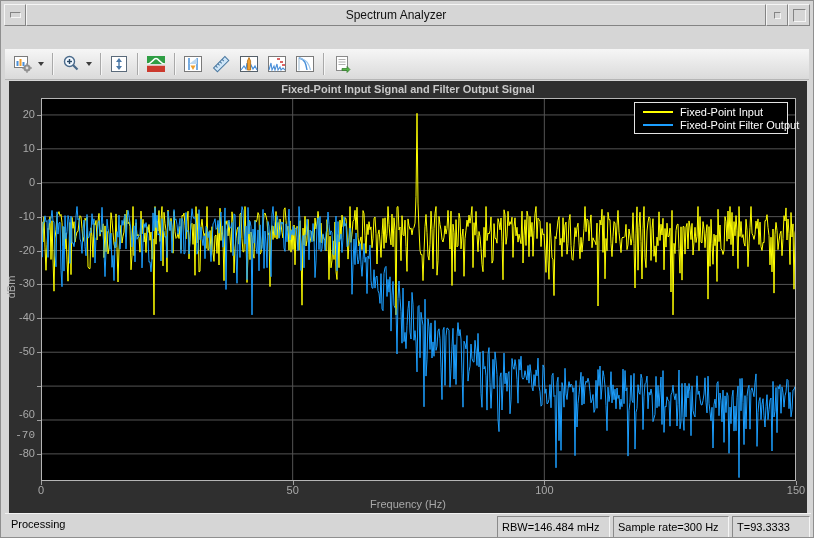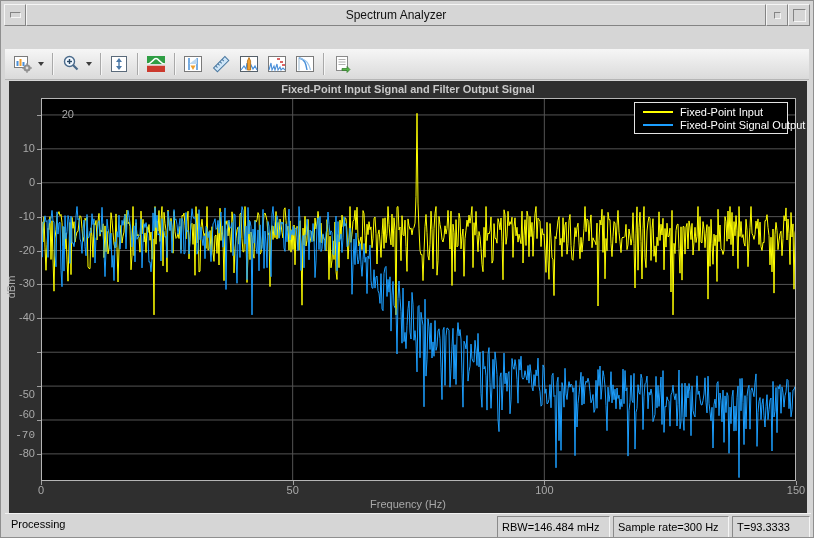--- a/index.html
+++ b/index.html
@@ -188,48 +188,48 @@
         <line x1="0" y1="288.0973451327433" x2="755" y2="288.0973451327433" stroke="#545454" stroke-width="1"></line>
         <line x1="0" y1="321.9911504424779" x2="755" y2="321.9911504424779" stroke="#545454" stroke-width="1"></line>
         <line x1="0" y1="355.88495575221236" x2="755" y2="355.88495575221236" stroke="#545454" stroke-width="1"></line>
         <line x1="251.66666666666666" y1="0" x2="251.66666666666666" y2="383" stroke="#545454"></line>
         <line x1="503.3333333333333" y1="0" x2="503.3333333333333" y2="383" stroke="#545454"></line>
         <polyline points="0.0,131.5 1.0,123.8 2.0,144.0 3.0,118.7 4.0,149.9 5.0,172.3 6.0,146.5 7.0,130.4 8.0,131.5 9.0,118.7 10.0,161.5 11.0,122.7 12.0,161.1 13.0,193.2 14.0,140.1 15.0,131.4 16.0,117.2 17.0,116.0 18.0,113.6 19.0,117.8 20.0,116.4 21.0,124.7 22.0,147.8 23.0,129.0 24.0,151.2 25.0,134.9 26.0,161.9 27.0,183.2 28.0,148.0 29.0,124.4 30.0,176.6 31.0,119.4 32.0,130.3 33.0,123.7 34.0,144.1 35.0,138.5 36.0,133.9 37.0,133.4 38.0,123.9 39.0,117.7 40.0,118.8 41.0,130.2 42.0,143.5 43.0,138.3 44.0,120.2 45.0,122.4 46.0,119.1 47.0,168.8 48.0,170.5 49.0,170.6 50.0,129.8 51.0,138.4 52.0,159.3 53.0,125.3 54.0,127.1 55.0,122.4 56.0,142.0 57.0,123.1 58.0,115.4 59.0,138.2 60.0,132.0 61.0,134.0 62.0,125.8 63.0,159.6 64.0,127.9 65.0,153.7 66.0,133.3 67.0,155.9 68.0,150.0 69.0,141.9 70.0,114.7 71.0,122.2 72.0,134.4 73.0,146.2 74.0,150.0 75.0,115.9 76.0,149.8 77.0,184.0 78.0,151.0 79.0,139.1 80.0,127.3 81.0,145.0 82.0,138.2 83.0,134.1 84.0,116.1 85.0,138.7 86.0,112.1 87.0,125.8 88.0,124.1 89.0,128.7 90.0,171.8 91.0,157.7 92.0,108.5 93.0,157.7 94.0,136.8 95.0,124.8 96.0,138.0 97.0,136.4 98.0,140.3 99.0,154.2 100.0,113.1 101.0,135.9 102.0,121.3 103.0,144.0 104.0,134.9 105.0,154.5 106.0,128.7 107.0,134.5 108.0,126.5 109.0,142.3 110.0,134.0 111.0,161.3 112.0,140.9 113.0,216.9 114.0,108.5 115.0,146.2 116.0,123.1 117.0,133.0 118.0,112.5 119.0,143.5 120.0,121.1 121.0,108.5 122.0,167.9 123.0,114.3 124.0,125.4 125.0,132.3 126.0,174.1 127.0,112.1 128.0,126.9 129.0,132.4 130.0,120.3 131.0,129.2 132.0,155.2 133.0,113.4 134.0,133.7 135.0,140.4 136.0,139.4 137.0,135.0 138.0,140.5 139.0,128.4 140.0,151.6 141.0,117.3 142.0,118.0 143.0,115.1 144.0,127.2 145.0,140.9 146.0,123.3 147.0,113.2 148.0,160.9 149.0,138.1 150.0,126.6 151.0,125.3 152.0,146.4 153.0,126.1 154.0,177.3 155.0,108.6 156.0,145.0 157.0,115.7 158.0,174.0 159.0,173.2 160.0,129.0 161.0,121.2 162.0,131.1 163.0,137.8 164.0,135.3 165.0,150.4 166.0,108.5 167.0,152.1 168.0,151.4 169.0,132.5 170.0,156.5 171.0,128.7 172.0,154.3 173.0,163.4 174.0,137.8 175.0,137.0 176.0,155.4 177.0,126.6 178.0,167.0 179.0,110.2 180.0,142.5 181.0,127.9 182.0,143.5 183.0,182.7 184.0,122.9 185.0,126.4 186.0,122.7 187.0,137.9 188.0,123.8 189.0,138.8 190.0,154.3 191.0,113.8 192.0,123.5 193.0,174.9 194.0,150.2 195.0,140.2 196.0,131.7 197.0,129.2 198.0,146.2 199.0,116.0 200.0,114.9 201.0,140.7 202.0,153.9 203.0,153.6 204.0,108.5 205.0,140.7 206.0,184.5 207.0,156.5 208.0,122.2 209.0,161.6 210.0,134.0 211.0,139.3 212.0,155.4 213.0,160.2 214.0,122.2 215.0,124.1 216.0,122.0 217.0,114.6 218.0,117.1 219.0,156.2 220.0,154.6 221.0,146.6 222.0,129.6 223.0,116.7 224.0,115.0 225.0,118.0 226.0,122.6 227.0,136.9 228.0,134.8 229.0,188.6 230.0,134.2 231.0,127.7 232.0,141.5 233.0,128.2 234.0,139.7 235.0,113.5 236.0,141.1 237.0,124.4 238.0,139.7 239.0,121.0 240.0,126.0 241.0,134.5 242.0,140.0 243.0,111.7 244.0,109.8 245.0,122.5 246.0,133.6 247.0,128.1 248.0,152.2 249.0,122.9 250.0,154.2 251.0,131.6 252.0,151.6 253.0,127.0 254.0,166.8 255.0,132.3 256.0,128.3 257.0,129.8 258.0,152.1 259.0,122.7 260.0,147.2 261.0,207.2 262.0,130.1 263.0,147.2 264.0,118.3 265.0,148.0 266.0,142.4 267.0,121.3 268.0,146.0 269.0,144.2 270.0,138.9 271.0,133.0 272.0,134.7 273.0,143.3 274.0,120.0 275.0,130.9 276.0,125.4 277.0,113.4 278.0,122.4 279.0,144.3 280.0,125.1 281.0,144.9 282.0,137.1 283.0,141.1 284.0,141.8 285.0,152.9 286.0,121.6 287.0,134.7 288.0,181.6 289.0,138.2 290.0,169.8 291.0,162.4 292.0,142.8 293.0,161.5 294.0,124.0 295.0,173.6 296.0,181.5 297.0,136.5 298.0,169.7 299.0,122.1 300.0,140.6 301.0,117.1 302.0,128.9 303.0,128.4 304.0,119.8 305.0,120.4 306.0,134.0 307.0,161.1 308.0,144.7 309.0,108.5 310.0,144.4 311.0,136.2 312.0,123.6 313.0,121.8 314.0,112.3 315.0,131.7 316.0,109.2 317.0,139.3 318.0,148.0 319.0,143.2 320.0,138.9 321.0,151.7 322.0,112.6 323.0,115.5 324.0,137.2 325.0,155.3 326.0,126.2 327.0,136.6 328.0,123.7 329.0,131.7 330.0,128.9 331.0,149.7 332.0,140.2 333.0,120.6 334.0,119.0 335.0,135.6 336.0,166.0 337.0,136.5 338.0,131.9 339.0,143.1 340.0,159.4 341.0,136.6 342.0,120.4 343.0,150.4 344.0,119.8 345.0,144.8 346.0,135.7 347.0,108.5 348.0,126.5 349.0,138.9 350.0,146.9 351.0,116.1 352.0,148.8 353.0,119.8 354.0,132.2 355.0,216.9 356.0,109.2 357.0,108.5 358.0,132.0 359.0,129.0 360.0,162.7 361.0,117.7 362.0,136.8 363.0,137.8 364.0,122.1 365.0,148.4 366.0,173.4 367.0,120.9 368.0,127.8 369.0,131.3 370.0,129.9 371.0,136.8 372.0,130.5 373.0,129.3 374.0,125.1 375.0,98.3 376.0,15.3 377.0,105.1 378.0,130.9 379.0,152.5 380.0,156.8 381.0,156.5 382.0,182.6 383.0,154.9 384.0,128.6 385.0,116.5 386.0,134.5 387.0,157.9 388.0,162.1 389.0,146.3 390.0,113.2 391.0,131.7 392.0,170.9 393.0,130.5 394.0,115.3 395.0,108.5 396.0,177.2 397.0,162.7 398.0,118.4 399.0,126.4 400.0,131.8 401.0,141.5 402.0,144.0 403.0,139.1 404.0,127.8 405.0,136.1 406.0,130.6 407.0,112.4 408.0,131.0 409.0,151.1 410.0,113.1 411.0,187.5 412.0,126.2 413.0,134.7 414.0,173.6 415.0,121.6 416.0,148.9 417.0,147.8 418.0,115.2 419.0,120.5 420.0,150.9 421.0,138.3 422.0,131.0 423.0,178.3 424.0,140.7 425.0,132.2 426.0,122.1 427.0,128.5 428.0,117.1 429.0,125.2 430.0,117.8 431.0,108.5 432.0,169.6 433.0,124.7 434.0,137.2 435.0,113.4 436.0,136.6 437.0,153.7 438.0,133.5 439.0,138.5 440.0,150.4 441.0,166.5 442.0,173.7 443.0,129.3 444.0,159.3 445.0,108.5 446.0,142.6 447.0,135.0 448.0,136.0 449.0,132.8 450.0,118.9 451.0,165.1 452.0,162.4 453.0,125.6 454.0,140.4 455.0,140.4 456.0,145.2 457.0,120.6 458.0,124.4 459.0,131.8 460.0,120.0 461.0,143.2 462.0,181.8 463.0,111.8 464.0,116.6 465.0,146.3 466.0,138.1 467.0,113.3 468.0,127.7 469.0,123.7 470.0,126.3 471.0,119.2 472.0,159.4 473.0,128.4 474.0,119.8 475.0,137.8 476.0,129.3 477.0,144.1 478.0,136.2 479.0,141.1 480.0,145.7 481.0,113.2 482.0,165.0 483.0,137.9 484.0,121.7 485.0,147.5 486.0,113.1 487.0,118.3 488.0,158.7 489.0,118.3 490.0,138.6 491.0,124.4 492.0,158.3 493.0,132.5 494.0,115.8 495.0,108.5 496.0,140.6 497.0,120.1 498.0,121.5 499.0,123.1 500.0,148.6 501.0,130.6 502.0,136.8 503.0,135.9 504.0,152.8 505.0,174.4 506.0,124.3 507.0,162.1 508.0,181.4 509.0,125.5 510.0,140.1 511.0,159.7 512.0,161.7 513.0,197.6 514.0,138.5 515.0,140.8 516.0,131.7 517.0,122.4 518.0,118.6 519.0,147.1 520.0,140.3 521.0,158.6 522.0,119.7 523.0,144.3 524.0,127.1 525.0,124.1 526.0,156.2 527.0,145.6 528.0,122.4 529.0,116.5 530.0,147.7 531.0,161.1 532.0,162.3 533.0,146.8 534.0,129.6 535.0,138.8 536.0,129.7 537.0,125.2 538.0,144.9 539.0,160.7 540.0,139.3 541.0,154.1 542.0,143.2 543.0,130.6 544.0,108.5 545.0,133.7 546.0,120.9 547.0,122.3 548.0,142.9 549.0,126.2 550.0,116.9 551.0,149.7 552.0,139.8 553.0,142.6 554.0,143.3 555.0,146.8 556.0,125.1 557.0,208.0 558.0,142.2 559.0,122.1 560.0,127.0 561.0,111.3 562.0,154.4 563.0,117.7 564.0,180.8 565.0,140.5 566.0,152.7 567.0,114.3 568.0,121.8 569.0,121.6 570.0,145.3 571.0,158.6 572.0,138.7 573.0,123.6 574.0,125.0 575.0,145.1 576.0,127.1 577.0,112.4 578.0,134.4 579.0,143.8 580.0,154.6 581.0,140.0 582.0,139.0 583.0,139.6 584.0,138.4 585.0,126.4 586.0,151.6 587.0,146.9 588.0,131.0 589.0,138.0 590.0,147.1 591.0,140.5 592.0,114.7 593.0,145.5 594.0,190.0 595.0,135.8 596.0,108.8 597.0,172.2 598.0,129.4 599.0,114.2 600.0,143.5 601.0,181.0 602.0,130.7 603.0,108.5 604.0,159.7 605.0,169.6 606.0,133.0 607.0,124.1 608.0,118.9 609.0,120.6 610.0,162.5 611.0,130.7 612.0,120.7 613.0,158.3 614.0,147.9 615.0,164.2 616.0,139.1 617.0,147.7 618.0,113.8 619.0,142.5 620.0,126.2 621.0,137.0 622.0,120.3 623.0,171.8 624.0,130.5 625.0,149.1 626.0,125.2 627.0,138.9 628.0,138.1 629.0,130.2 630.0,194.0 631.0,112.4 632.0,216.9 633.0,145.3 634.0,155.6 635.0,132.5 636.0,126.7 637.0,126.0 638.0,150.7 639.0,175.2 640.0,128.8 641.0,182.1 642.0,128.5 643.0,128.7 644.0,156.1 645.0,129.1 646.0,125.4 647.0,151.0 648.0,122.9 649.0,129.0 650.0,141.6 651.0,125.4 652.0,157.0 653.0,144.2 654.0,129.3 655.0,144.5 656.0,138.6 657.0,108.5 658.0,152.7 659.0,118.5 660.0,144.2 661.0,144.9 662.0,123.6 663.0,131.2 664.0,149.7 665.0,135.6 666.0,126.6 667.0,201.1 668.0,128.6 669.0,168.3 670.0,121.3 671.0,145.7 672.0,166.3 673.0,136.2 674.0,147.7 675.0,137.1 676.0,183.5 677.0,111.3 678.0,143.6 679.0,127.0 680.0,151.0 681.0,152.0 682.0,156.5 683.0,152.6 684.0,118.6 685.0,123.6 686.0,143.2 687.0,113.0 688.0,141.0 689.0,108.5 690.0,146.6 691.0,114.4 692.0,158.0 693.0,123.6 694.0,137.8 695.0,117.6 696.0,132.2 697.0,170.6 698.0,108.5 699.0,138.5 700.0,123.5 701.0,139.5 702.0,136.6 703.0,144.9 704.0,148.1 705.0,121.3 706.0,132.3 707.0,168.7 708.0,145.9 709.0,129.3 710.0,108.5 711.0,135.3 712.0,137.6 713.0,141.4 714.0,136.3 715.0,123.1 716.0,130.5 717.0,120.9 718.0,146.5 719.0,124.1 720.0,148.5 721.0,152.5 722.0,144.4 723.0,144.7 724.0,122.7 725.0,122.5 726.0,116.7 727.0,129.3 728.0,137.5 729.0,166.9 730.0,139.2 731.0,173.9 732.0,131.0 733.0,195.1 734.0,136.3 735.0,124.4 736.0,132.5 737.0,151.7 738.0,142.9 739.0,135.9 740.0,133.2 741.0,157.7 742.0,140.4 743.0,117.7 744.0,123.0 745.0,109.9 746.0,142.0 747.0,121.0 748.0,135.3 749.0,166.6 750.0,114.5 751.0,139.0 752.0,125.9 753.0,191.2 754.0,134.9 755.0,129.4" fill="none" stroke="#ffff00" stroke-width="1"></polyline>
         <polyline points="0.0,118.1 1.0,159.2 2.0,124.6 3.0,124.7 4.0,117.8 5.0,123.7 6.0,122.6 7.0,159.4 8.0,121.4 9.0,125.2 10.0,120.7 11.0,112.4 12.0,123.1 13.0,123.7 14.0,157.9 15.0,168.8 16.0,113.8 17.0,136.1 18.0,124.9 19.0,124.3 20.0,172.4 21.0,188.7 22.0,128.1 23.0,173.1 24.0,117.6 25.0,140.8 26.0,133.7 27.0,117.5 28.0,122.0 29.0,165.4 30.0,118.1 31.0,145.1 32.0,144.7 33.0,148.7 34.0,140.4 35.0,118.4 36.0,108.5 37.0,121.8 38.0,120.4 39.0,141.0 40.0,144.1 41.0,155.4 42.0,132.6 43.0,122.1 44.0,148.7 45.0,157.8 46.0,116.5 47.0,139.9 48.0,139.5 49.0,133.3 50.0,134.7 51.0,115.7 52.0,126.6 53.0,120.8 54.0,165.0 55.0,140.1 56.0,138.0 57.0,125.4 58.0,122.7 59.0,136.3 60.0,132.6 61.0,109.3 62.0,131.2 63.0,153.6 64.0,178.6 65.0,152.5 66.0,121.1 67.0,130.6 68.0,136.1 69.0,151.5 70.0,135.2 71.0,169.3 72.0,157.4 73.0,182.6 74.0,143.9 75.0,149.3 76.0,133.6 77.0,139.2 78.0,117.2 79.0,151.2 80.0,138.5 81.0,122.3 82.0,127.3 83.0,120.8 84.0,116.6 85.0,150.9 86.0,124.3 87.0,112.4 88.0,118.0 89.0,125.4 90.0,132.6 91.0,148.9 92.0,137.3 93.0,127.8 94.0,163.9 95.0,121.3 96.0,141.3 97.0,139.2 98.0,137.8 99.0,136.4 100.0,120.8 101.0,169.9 102.0,145.1 103.0,125.7 104.0,129.5 105.0,124.6 106.0,130.1 107.0,140.1 108.0,164.2 109.0,163.8 110.0,173.8 111.0,159.7 112.0,114.9 113.0,133.0 114.0,109.5 115.0,129.6 116.0,117.2 117.0,137.1 118.0,135.6 119.0,138.8 120.0,163.0 121.0,120.7 122.0,132.3 123.0,133.1 124.0,139.4 125.0,138.5 126.0,159.7 127.0,113.2 128.0,120.9 129.0,132.6 130.0,123.3 131.0,154.8 132.0,134.5 133.0,111.6 134.0,122.2 135.0,120.9 136.0,126.6 137.0,136.4 138.0,127.8 139.0,120.4 140.0,155.4 141.0,120.4 142.0,123.8 143.0,156.0 144.0,155.3 145.0,114.5 146.0,133.8 147.0,132.2 148.0,156.0 149.0,143.5 150.0,122.5 151.0,110.7 152.0,118.6 153.0,120.6 154.0,119.3 155.0,126.5 156.0,156.2 157.0,152.5 158.0,111.6 159.0,141.7 160.0,129.0 161.0,140.4 162.0,147.6 163.0,137.9 164.0,160.7 165.0,128.5 166.0,130.3 167.0,139.7 168.0,133.6 169.0,150.1 170.0,163.6 171.0,145.2 172.0,125.9 173.0,124.2 174.0,120.7 175.0,131.4 176.0,129.8 177.0,122.4 178.0,135.2 179.0,119.5 180.0,114.1 181.0,135.7 182.0,149.2 183.0,138.0 184.0,109.9 185.0,191.5 186.0,132.4 187.0,126.0 188.0,122.0 189.0,129.5 190.0,130.1 191.0,124.5 192.0,157.7 193.0,115.8 194.0,116.9 195.0,155.6 196.0,185.3 197.0,140.9 198.0,128.6 199.0,159.5 200.0,119.4 201.0,108.6 202.0,112.5 203.0,134.7 204.0,145.9 205.0,128.1 206.0,181.7 207.0,109.4 208.0,136.0 209.0,123.4 210.0,128.3 211.0,216.9 212.0,131.1 213.0,145.2 214.0,122.7 215.0,149.0 216.0,155.7 217.0,131.9 218.0,172.8 219.0,126.8 220.0,151.5 221.0,150.6 222.0,111.4 223.0,170.4 224.0,133.1 225.0,145.0 226.0,169.7 227.0,123.5 228.0,128.2 229.0,149.8 230.0,178.7 231.0,116.6 232.0,108.5 233.0,123.3 234.0,135.3 235.0,137.1 236.0,117.7 237.0,122.7 238.0,140.3 239.0,136.7 240.0,123.8 241.0,126.2 242.0,124.0 243.0,149.9 244.0,153.4 245.0,125.8 246.0,143.8 247.0,128.9 248.0,111.1 249.0,142.1 250.0,132.4 251.0,136.8 252.0,128.3 253.0,137.4 254.0,131.1 255.0,129.7 256.0,139.1 257.0,152.5 258.0,108.5 259.0,123.0 260.0,172.5 261.0,144.5 262.0,137.5 263.0,169.8 264.0,137.1 265.0,137.4 266.0,121.3 267.0,129.7 268.0,161.8 269.0,132.1 270.0,133.8 271.0,143.8 272.0,125.5 273.0,136.2 274.0,179.6 275.0,162.9 276.0,126.8 277.0,119.8 278.0,151.6 279.0,118.4 280.0,153.5 281.0,150.8 282.0,135.8 283.0,140.9 284.0,152.4 285.0,134.8 286.0,130.2 287.0,114.0 288.0,126.4 289.0,136.9 290.0,132.8 291.0,134.5 292.0,156.2 293.0,157.1 294.0,141.9 295.0,118.0 296.0,172.8 297.0,123.5 298.0,143.9 299.0,141.9 300.0,136.0 301.0,154.5 302.0,139.8 303.0,118.9 304.0,128.0 305.0,125.4 306.0,148.5 307.0,147.5 308.0,139.8 309.0,130.1 310.0,135.3 311.0,196.3 312.0,166.3 313.0,141.0 314.0,166.6 315.0,135.0 316.0,155.5 317.0,166.0 318.0,161.5 319.0,145.5 320.0,166.2 321.0,178.3 322.0,161.7 323.0,145.5 324.0,164.3 325.0,159.2 326.0,195.6 327.0,158.0 328.0,160.7 329.0,147.1 330.0,182.6 331.0,190.0 332.0,190.3 333.0,171.7 334.0,190.1 335.0,178.9 336.0,178.0 337.0,192.7 338.0,195.2 339.0,205.4 340.0,175.6 341.0,210.9 342.0,212.7 343.0,175.3 344.0,169.8 345.0,168.4 346.0,198.5 347.0,181.4 348.0,194.2 349.0,178.8 350.0,233.1 351.0,197.1 352.0,183.4 353.0,207.3 354.0,209.9 355.0,211.4 356.0,256.0 357.0,200.7 358.0,183.0 359.0,200.2 360.0,213.6 361.0,245.2 362.0,190.0 363.0,243.6 364.0,234.4 365.0,250.7 366.0,227.7 367.0,210.7 368.0,203.0 369.0,234.1 370.0,241.0 371.0,194.4 372.0,206.2 373.0,242.3 374.0,232.6 375.0,244.0 376.0,273.9 377.0,208.7 378.0,207.5 379.0,259.8 380.0,214.3 381.0,221.5 382.0,227.2 383.0,308.8 384.0,201.2 385.0,278.1 386.0,261.8 387.0,220.9 388.0,228.9 389.0,251.5 390.0,224.9 391.0,260.0 392.0,243.9 393.0,258.3 394.0,222.5 395.0,252.4 396.0,248.4 397.0,233.0 398.0,230.8 399.0,240.7 400.0,269.9 401.0,301.6 402.0,232.0 403.0,229.4 404.0,287.4 405.0,237.9 406.0,230.0 407.0,230.5 408.0,232.3 409.0,289.2 410.0,270.2 411.0,248.2 412.0,230.3 413.0,281.1 414.0,246.7 415.0,286.5 416.0,238.4 417.0,224.6 418.0,237.9 419.0,231.5 420.0,241.0 421.0,275.1 422.0,309.2 423.0,243.2 424.0,246.0 425.0,250.9 426.0,237.5 427.0,283.1 428.0,273.4 429.0,268.2 430.0,246.1 431.0,260.5 432.0,263.6 433.0,264.1 434.0,242.3 435.0,252.0 436.0,267.5 437.0,235.4 438.0,268.9 439.0,254.1 440.0,295.8 441.0,309.3 442.0,252.9 443.0,271.0 444.0,268.4 445.0,277.8 446.0,312.1 447.0,256.2 448.0,249.6 449.0,284.7 450.0,310.3 451.0,288.0 452.0,261.3 453.0,290.7 454.0,253.9 455.0,262.8 456.0,276.4 457.0,321.5 458.0,333.6 459.0,279.2 460.0,274.8 461.0,312.0 462.0,287.3 463.0,255.1 464.0,285.8 465.0,275.0 466.0,293.3 467.0,275.9 468.0,273.6 469.0,315.8 470.0,301.9 471.0,260.5 472.0,268.5 473.0,271.3 474.0,261.6 475.0,268.5 476.0,281.5 477.0,305.2 478.0,261.3 479.0,272.1 480.0,258.2 481.0,279.2 482.0,281.2 483.0,279.5 484.0,272.7 485.0,277.9 486.0,282.1 487.0,267.5 488.0,285.2 489.0,266.6 490.0,275.2 491.0,289.3 492.0,292.9 493.0,276.6 494.0,287.9 495.0,271.9 496.0,277.8 497.0,260.1 498.0,288.3 499.0,293.5 500.0,308.2 501.0,307.0 502.0,266.9 503.0,269.8 504.0,295.4 505.0,290.9 506.0,305.8 507.0,305.1 508.0,301.3 509.0,286.6 510.0,309.8 511.0,277.4 512.0,275.3 513.0,298.5 514.0,297.5 515.0,369.8 516.0,284.5 517.0,279.2 518.0,342.7 519.0,293.2 520.0,352.4 521.0,284.6 522.0,289.3 523.0,309.2 524.0,270.3 525.0,295.8 526.0,301.5 527.0,290.8 528.0,283.6 529.0,289.2 530.0,286.1 531.0,287.4 532.0,294.2 533.0,289.6 534.0,357.7 535.0,282.6 536.0,329.0 537.0,305.5 538.0,296.5 539.0,286.7 540.0,274.3 541.0,307.1 542.0,278.4 543.0,305.9 544.0,287.5 545.0,283.1 546.0,284.5 547.0,280.2 548.0,284.2 549.0,293.7 550.0,304.8 551.0,302.0 552.0,296.5 553.0,314.4 554.0,311.4 555.0,282.3 556.0,310.3 557.0,271.5 558.0,287.7 559.0,268.0 560.0,301.3 561.0,289.2 562.0,272.7 563.0,278.4 564.0,288.5 565.0,307.5 566.0,332.7 567.0,289.1 568.0,303.6 569.0,296.2 570.0,273.7 571.0,304.9 572.0,286.8 573.0,301.7 574.0,291.2 575.0,310.8 576.0,290.0 577.0,300.5 578.0,297.2 579.0,311.3 580.0,301.1 581.0,308.7 582.0,271.1 583.0,305.7 584.0,272.5 585.0,293.0 586.0,289.7 587.0,358.1 588.0,312.3 589.0,304.4 590.0,277.3 591.0,302.2 592.0,304.6 593.0,275.4 594.0,351.1 595.0,314.3 596.0,310.4 597.0,286.7 598.0,294.8 599.0,296.3 600.0,276.2 601.0,280.5 602.0,331.6 603.0,298.2 604.0,285.8 605.0,284.5 606.0,278.1 607.0,310.8 608.0,294.3 609.0,297.1 610.0,291.0 611.0,296.9 612.0,323.6 613.0,320.1 614.0,316.5 615.0,278.4 616.0,309.8 617.0,287.4 618.0,308.4 619.0,294.8 620.0,279.0 621.0,326.5 622.0,272.6 623.0,334.4 624.0,308.4 625.0,309.0 626.0,298.8 627.0,302.1 628.0,303.4 629.0,328.2 630.0,296.9 631.0,294.5 632.0,287.2 633.0,297.3 634.0,301.8 635.0,295.7 636.0,328.0 637.0,306.4 638.0,272.0 639.0,330.8 640.0,323.7 641.0,285.4 642.0,319.5 643.0,332.4 644.0,285.1 645.0,318.9 646.0,288.1 647.0,300.0 648.0,285.5 649.0,293.5 650.0,337.7 651.0,287.9 652.0,312.4 653.0,316.8 654.0,319.0 655.0,297.0 656.0,277.8 657.0,296.5 658.0,293.0 659.0,300.9 660.0,306.7 661.0,307.0 662.0,302.5 663.0,296.0 664.0,279.8 665.0,304.2 666.0,314.9 667.0,278.2 668.0,305.3 669.0,313.9 670.0,322.8 671.0,309.3 672.0,350.0 673.0,306.5 674.0,301.1 675.0,309.8 676.0,285.3 677.0,283.6 678.0,317.7 679.0,295.0 680.0,302.2 681.0,323.8 682.0,292.1 683.0,344.4 684.0,297.9 685.0,314.6 686.0,294.6 687.0,297.8 688.0,355.3 689.0,309.1 690.0,325.7 691.0,298.8 692.0,292.2 693.0,333.1 694.0,308.0 695.0,332.8 696.0,299.7 697.0,288.1 698.0,379.6 699.0,280.6 700.0,312.8 701.0,280.3 702.0,304.7 703.0,346.6 704.0,297.6 705.0,330.9 706.0,298.4 707.0,290.3 708.0,287.3 709.0,331.2 710.0,292.4 711.0,289.8 712.0,294.1 713.0,298.7 714.0,284.8 715.0,275.9 716.0,348.4 717.0,314.6 718.0,303.2 719.0,299.5 720.0,321.6 721.0,306.4 722.0,300.7 723.0,317.9 724.0,329.0 725.0,308.4 726.0,296.7 727.0,321.6 728.0,311.7 729.0,302.0 730.0,300.0 731.0,353.0 732.0,283.4 733.0,319.0 734.0,313.3 735.0,289.5 736.0,334.7 737.0,288.4 738.0,291.0 739.0,286.5 740.0,315.3 741.0,288.9 742.0,294.7 743.0,309.1 744.0,297.8 745.0,293.9 746.0,281.3 747.0,282.3 748.0,310.7 749.0,294.3 750.0,318.8 751.0,311.8 752.0,292.0 753.0,291.4 754.0,288.8 755.0,313.6" fill="none" stroke="#1c9fff" stroke-width="1"></polyline>
         <rect x="0.5" y="0.5" width="754" height="382" fill="none" stroke="#b5b5b5"></rect>
       </svg>
     <div id="yticks">
-        <div class="ytick" style="top: 26.9469px; margin-left: 39px;">20</div>
+        <div class="ytick" style="top: 26.9469px;">20</div>
         <div class="ytick" style="top: 60.8407px;">10</div>
         <div class="ytick" style="top: 94.7345px;">0</div>
         <div class="ytick" style="top: 128.628px;">-10</div>
         <div class="ytick" style="top: 162.522px;">-20</div>
         <div class="ytick" style="top: 196.416px;">-30</div>
         <div class="ytick" style="top: 230.31px;">-40</div>
-        <div class="ytick" style="top: 264.204px; margin-top: 43px;">-50</div>
+        <div class="ytick" style="top: 264.204px;">-50</div>
         <div class="ytick" style="top: 298.097px; margin-top: 29px;">-60</div>
         <div class="ytick" style="top: 348px; font-family: Liberation Mono, monospace;">-70</div>
         <div class="ytick" style="top: 365.885px;">-80</div>
       </div>
     <div id="xticks">
         <div class="xtick" style="left: 12px;">0</div>
         <div class="xtick" style="left: 263.667px;">50</div>
         <div class="xtick" style="left: 515.333px;">100</div>
         <div class="xtick" style="left: 767px;">150</div>
       </div>
     <div class="ylab">dBm</div>
     <div class="xlab">Frequency (Hz)</div>
     <div class="legend">
       <div class="legend-row">
         <div class="legend-swatch" style="background: rgb(255, 255, 0);"></div>
         <div class="legend-label">Fixed-Point Input</div>
       </div>
       <div class="legend-row">
         <div class="legend-swatch" style="background: rgb(28, 159, 255);"></div>
-        <div class="legend-label">Fixed-Point Signal Output</div>
+        <div class="legend-label">Fixed-Point Filter Output</div>
       </div>
     </div>
   <div class="tickmark-y" style="top: 33.9469px;"></div>
       <div class="tickmark-y" style="top: 67.8407px;"></div>
       <div class="tickmark-y" style="top: 101.735px;"></div>
       <div class="tickmark-y" style="top: 135.628px;"></div>
       <div class="tickmark-y" style="top: 169.522px;"></div>
       <div class="tickmark-y" style="top: 203.416px;"></div>
       <div class="tickmark-y" style="top: 237.31px;"></div>
       <div class="tickmark-y" style="top: 271.204px;"></div>

